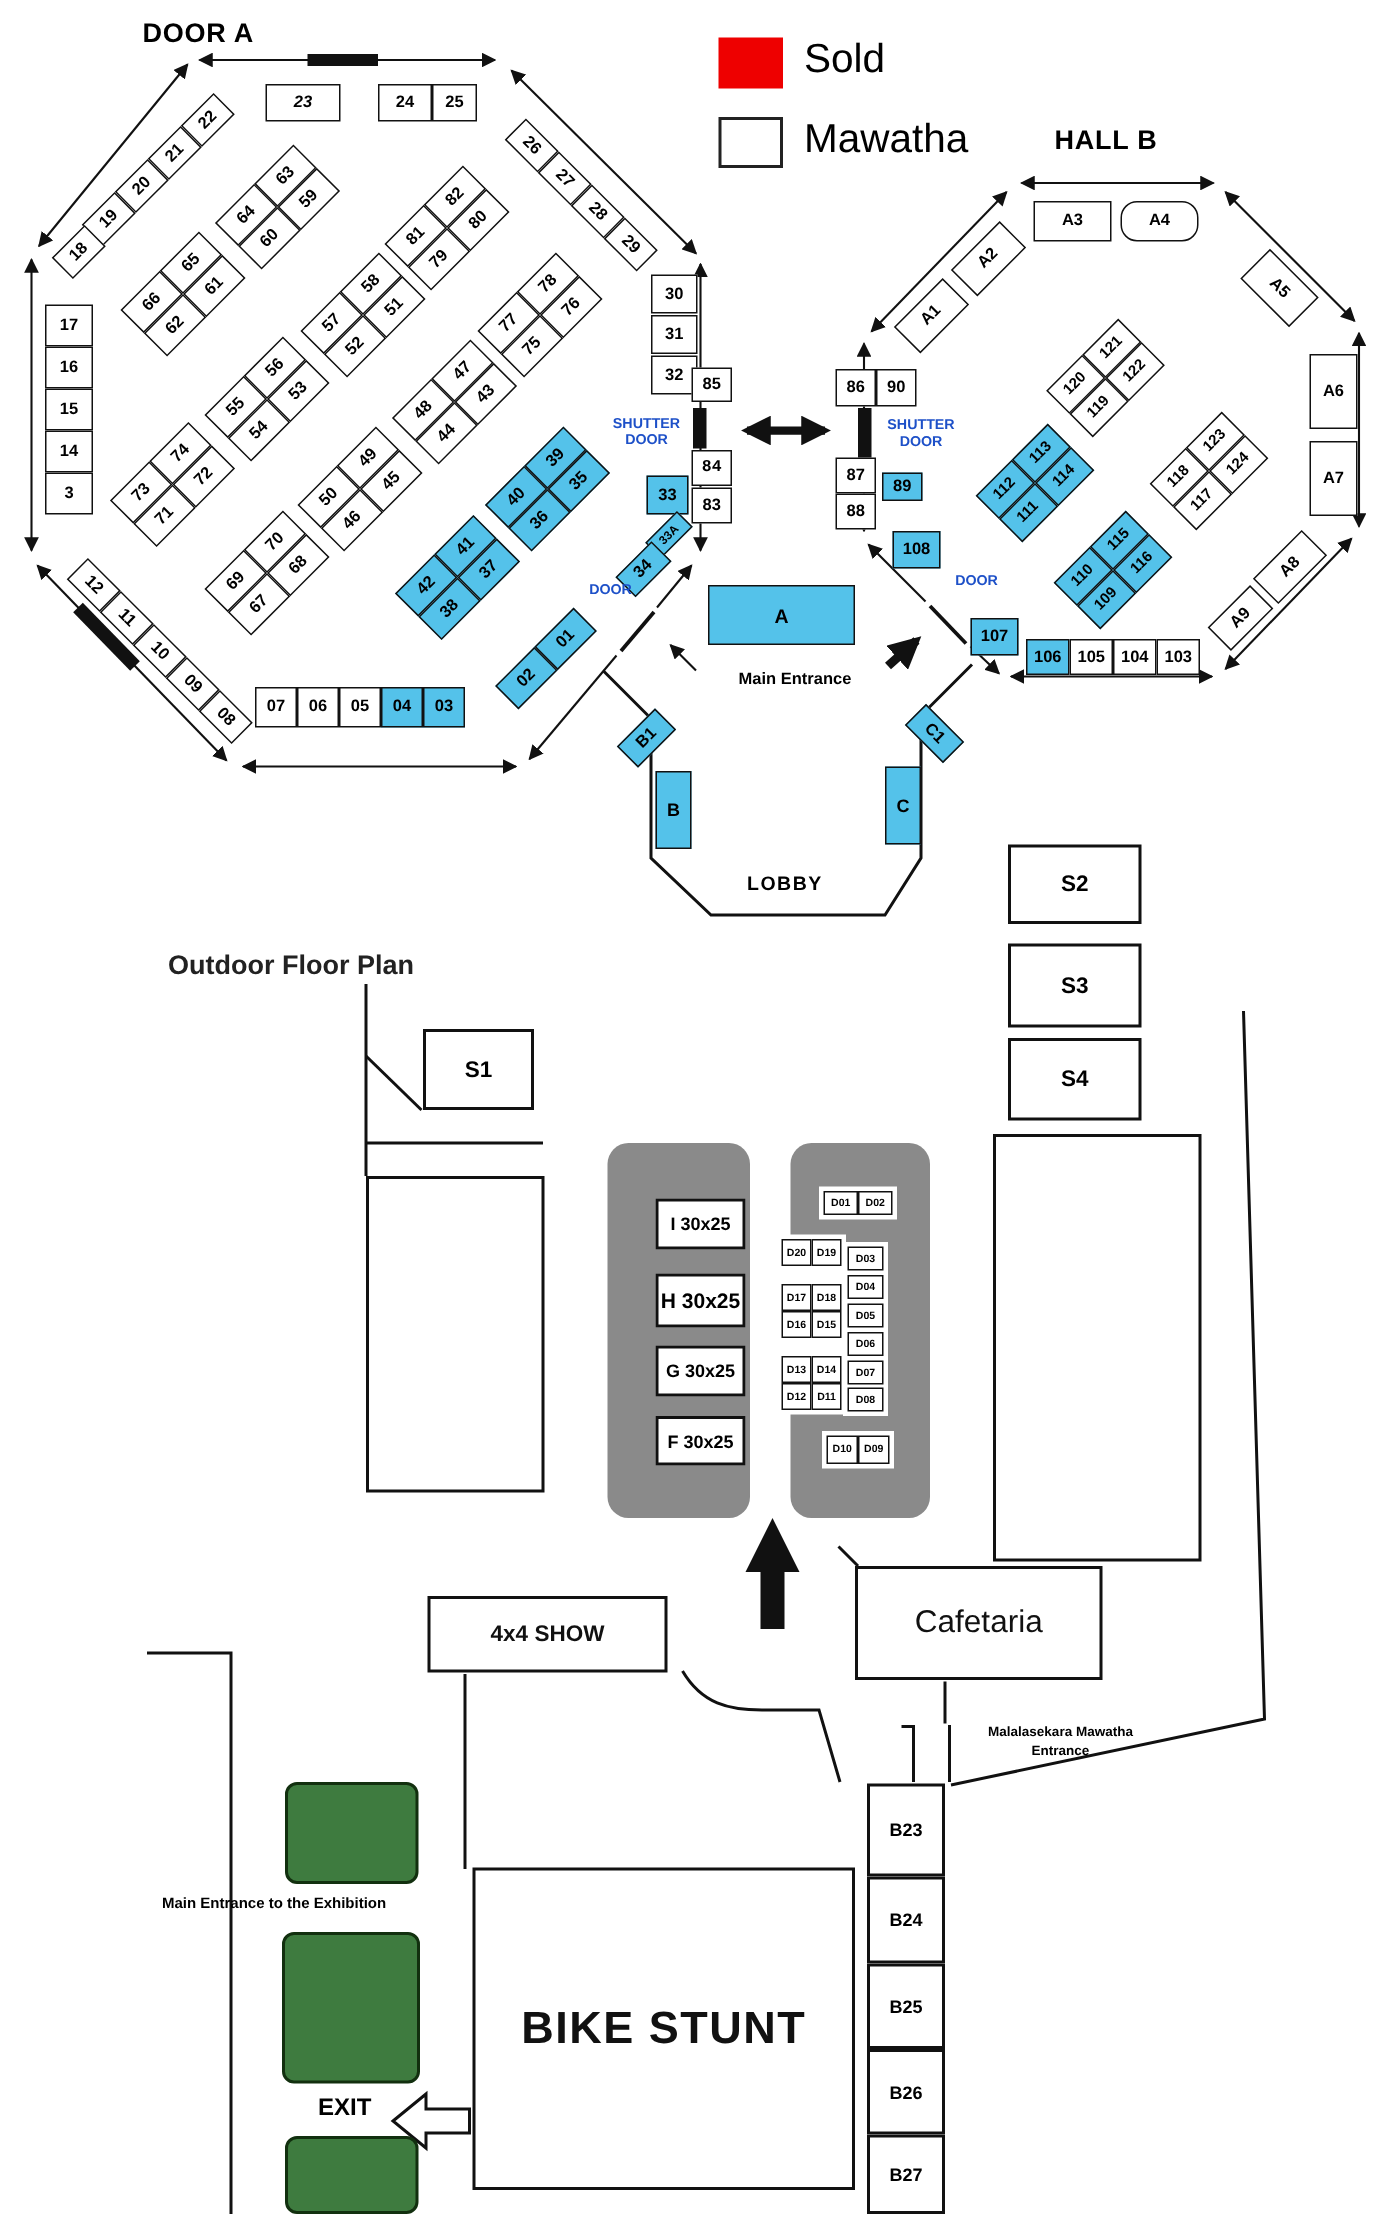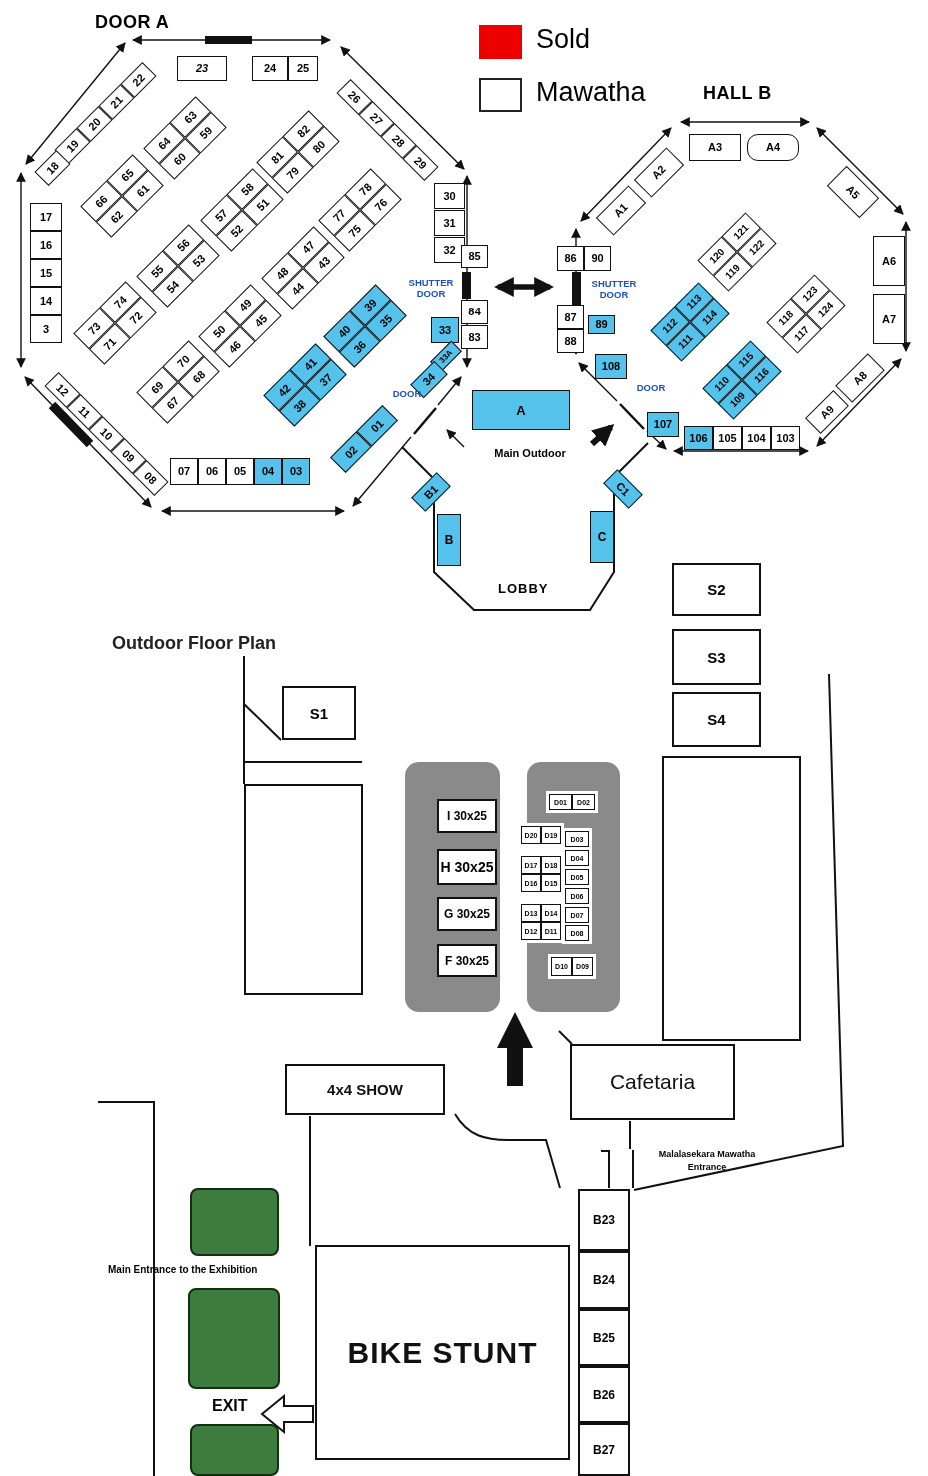--- a/index.html
+++ b/index.html
@@ -328,21 +328,21 @@
     <span>SHUTTER</span><br>
     <span>DOOR</span>
   </div>
   <div class="lbl blue-lbl" style="left:583px;top:278px;width:62px">
     <span>SHUTTER</span><br>
     <span>DOOR</span>
   </div>
   <div class="lbl blue-lbl" style="left:384px;top:388px;width:46px">DOOR</div>
   <div class="lbl blue-lbl" style="left:628px;top:382px;width:46px">DOOR</div>
 
-  <div class="lbl" style="left:470px;top:447px;width:120px;text-align:center;font-size:11px;font-weight:600">Main Outdoor</div>
+  <div class="lbl" style="left:470px;top:447px;width:120px;text-align:center;font-size:11px;font-weight:600">Main Entrance</div>
   <div class="lbl" style="left:498px;top:581px;font-size:13px;font-weight:bold;letter-spacing:1px">LOBBY</div>
 
   <div class="lbl" style="left:112px;top:633px;font-size:18px;font-weight:600;color:#222">Outdoor Floor Plan</div>
 
   <div class="lbl" style="left:632px;top:1148px;width:150px;text-align:center;font-size:9px;font-weight:bold;white-space:normal;line-height:1.4">
     <span>Malalasekara Mawatha</span><br>
     <span>Entrance</span>
   </div>
   <div class="lbl small-note" style="left:108px;top:1264px">Main Entrance to the Exhibition</div>
   <div class="lbl" style="left:212px;top:1397px;font-size:16px;font-weight:bold">EXIT</div>

